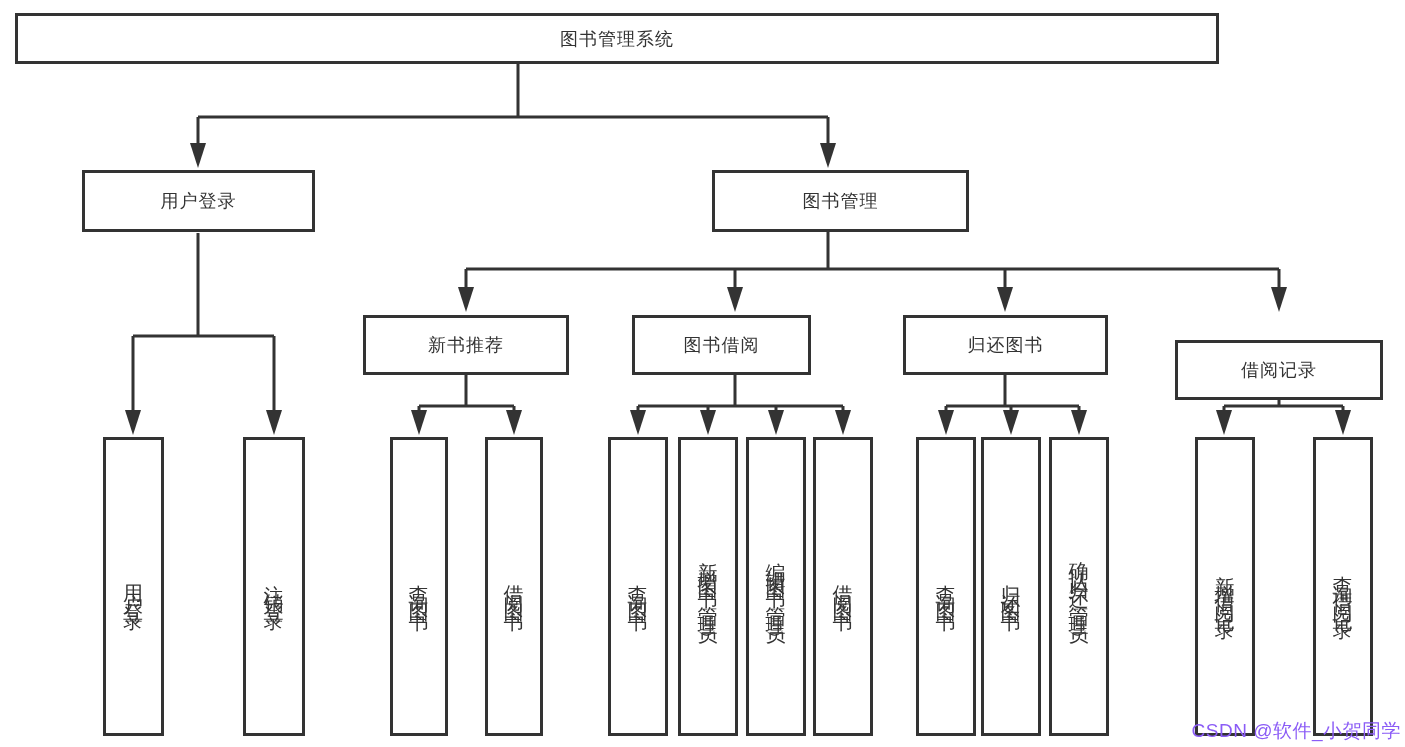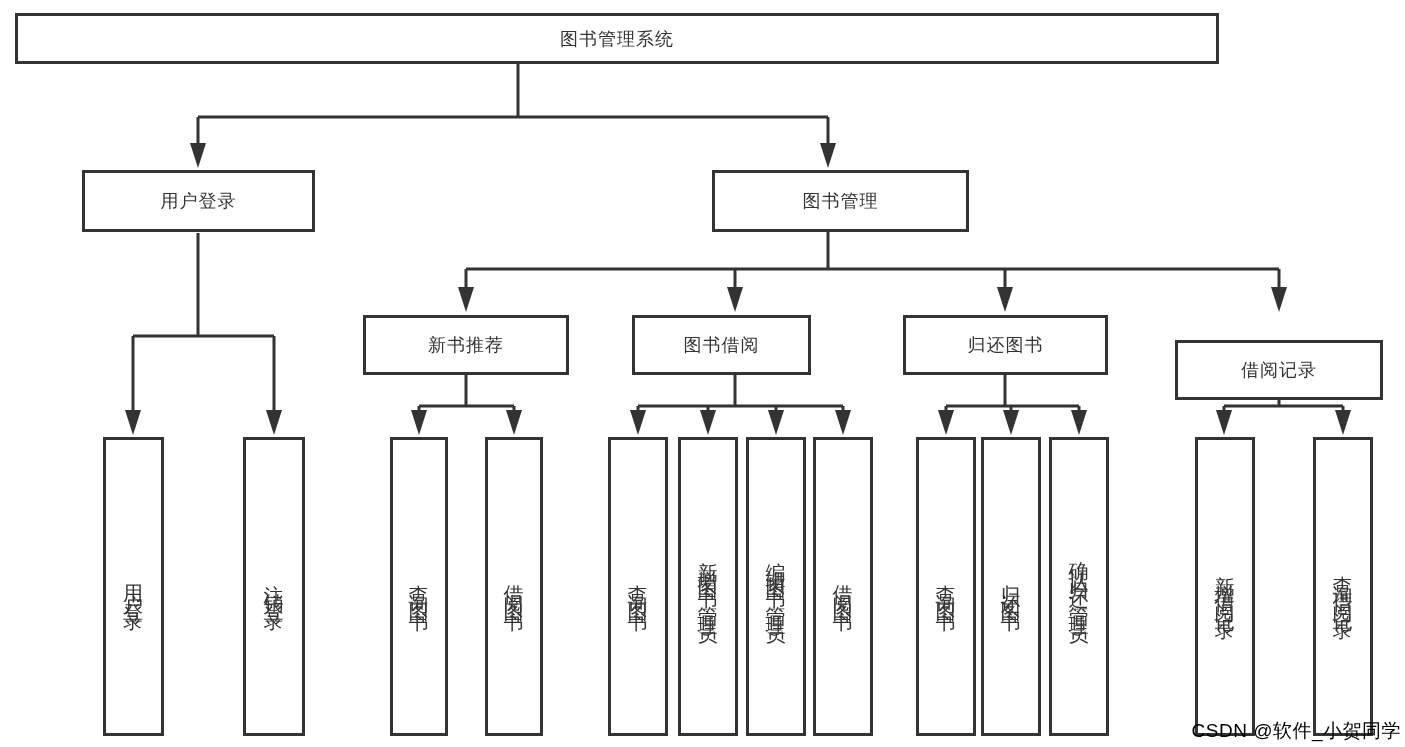--- a/index.html
+++ b/index.html
@@ -35,21 +35,21 @@
     text-orientation:mixed;
     font-size:20px;color:#333333;
     letter-spacing:9px;
     line-height:1;
     white-space:nowrap;
   }
   .watermark{
     position:absolute;
     right:4px;bottom:3px;
     font-size:19px;
-    color:#000000;
+    color:#8b5cf6;
     z-index:3;
     letter-spacing:0.5px;
   }
 </style>
 </head>
 <body>
 
 <div id="canvas">
 
   <svg class="wires" viewBox="0 0 1405 747" xmlns="http://www.w3.org/2000/svg">

